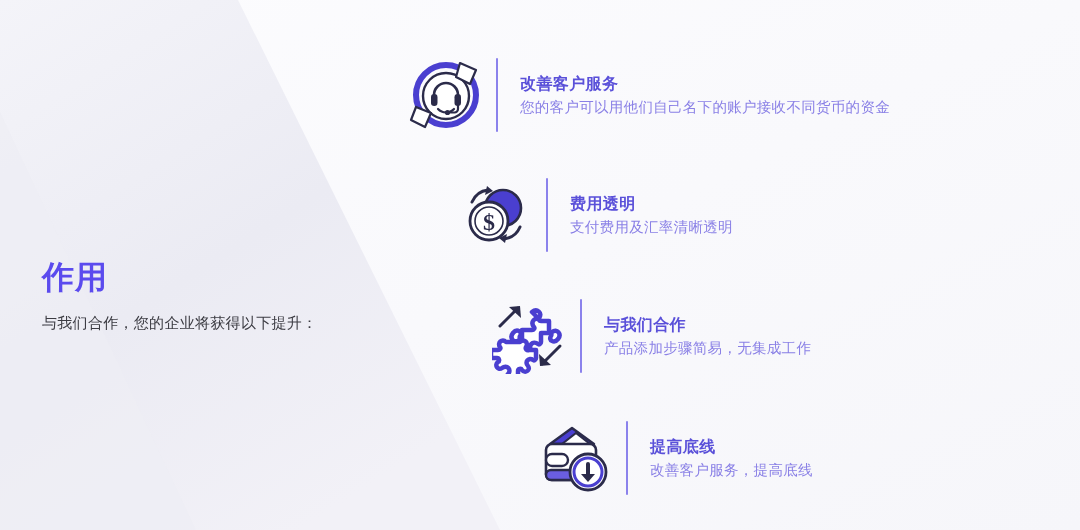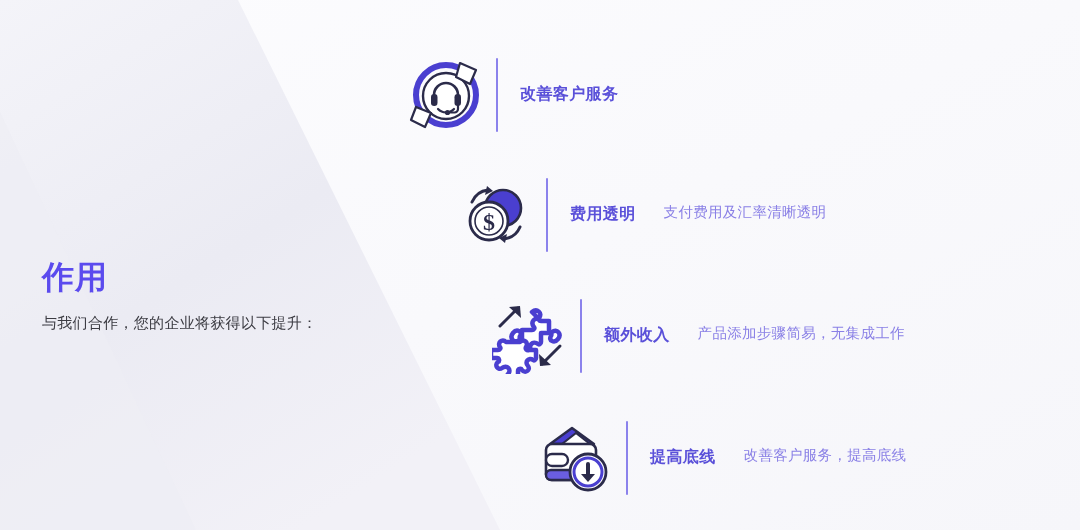--- a/index.html
+++ b/index.html
@@ -72,22 +72,22 @@
   .feature-rule {
     width: 2px;
     height: 74px;
     background: #8b82ec;
     margin: 0 22px 0 12px;
     flex: 0 0 2px;
     border-radius: 1px;
   }
   .feature-text {
     display: flex;
+    flex-direction: column;
     justify-content: center;
-    gap: 28px;
   }
   .feature-title {
     font-size: 16px;
     font-weight: bold;
     color: #5a50d9;
     line-height: 1.35;
     letter-spacing: 0.4px;
     margin: 0 0 3px 0;
     white-space: nowrap;
   }
@@ -146,20 +146,21 @@
         <path d="M50 48.5v3.5a3.5 3.5 0 0 1-3.5 3.5H41" fill="none" stroke="#2b2b4a" stroke-width="2.2" stroke-linecap="round"></path>
         <circle cx="39.5" cy="55.5" r="2.6" fill="#2b2b4a"></circle>
         <path d="M30 52a11 11 0 0 0 16 0" fill="none" stroke="#2b2b4a" stroke-width="2.2" stroke-linecap="round"></path>
         <polygon points="52,6 68,13 62,27 48,20" fill="#ffffff" stroke="#2b2b4a" stroke-width="2.2" stroke-linejoin="round"></polygon>
         <polygon points="8,50 23,56 17,70 3,63" fill="#ffffff" stroke="#2b2b4a" stroke-width="2.2" stroke-linejoin="round"></polygon>
       </svg>
     </div>
     <div class="feature-rule"></div>
     <div class="feature-text">
       <div class="feature-title">改善客户服务</div>
+      <div class="feature-desc">您的客户可以用他们自己名下的账户接收不同货币的资金</div>
     </div>
   </div>
 
   <div class="feature" id="feature-1">
     <div class="feature-icon">
       <svg width="76" height="76" viewBox="0 0 76 76" xmlns="http://www.w3.org/2000/svg">
         <path d="M14 25a20 20 0 0 1 16-12" fill="none" stroke="#2b2b4a" stroke-width="3" stroke-linecap="round"></path>
         <polygon points="29,9 35,14 27,18" fill="#2b2b4a"></polygon>
         <path d="M62 50a20 20 0 0 1-16 12" fill="none" stroke="#2b2b4a" stroke-width="3" stroke-linecap="round"></path>
         <polygon points="47,66 41,61 49,57" fill="#2b2b4a"></polygon>
@@ -197,21 +198,21 @@
         <path d="M30 40 c4-4 9 1 6 5 c-1 2 1 4 3 3 h7 v8
                  c0 2-2 3-3 2 c-4-3-9 2-5 6 c3 4-3 8-6 4
                  c-1-2-4-1-4 1 v6 h-8 c-2 0-3-2-2-3
                  c4-4-1-10-6-6 c-4 3-8-3-4-6
                  c2-1 1-4-1-4 h-6 v-8 h7
                  c2 0 3-2 2-3 c-3-4 2-9 6-5 z" fill="#ffffff" stroke="#4a3fd0" stroke-width="4.5" stroke-linejoin="round" transform="translate(-2,4)"></path>
       </svg>
     </div>
     <div class="feature-rule"></div>
     <div class="feature-text">
-      <div class="feature-title">额外收入</div>
+      <div class="feature-title">与我们合作</div>
       <div class="feature-desc">产品添加步骤简易，无集成工作</div>
     </div>
   </div>
 
   <div class="feature" id="feature-3">
     <div class="feature-icon">
       <svg width="76" height="76" viewBox="0 0 76 76" xmlns="http://www.w3.org/2000/svg">
         <polygon points="12,24 34,8 56,24" fill="#4a3fd0" stroke="#2b2b4a" stroke-width="2.4" stroke-linejoin="round"></polygon>
         <polygon points="24,24 38,13 52,24" fill="#ffffff" stroke="#2b2b4a" stroke-width="2.2" stroke-linejoin="round"></polygon>
         <rect x="8" y="24" width="50" height="36" rx="6" fill="#ffffff" stroke="#2b2b4a" stroke-width="2.6"></rect>

